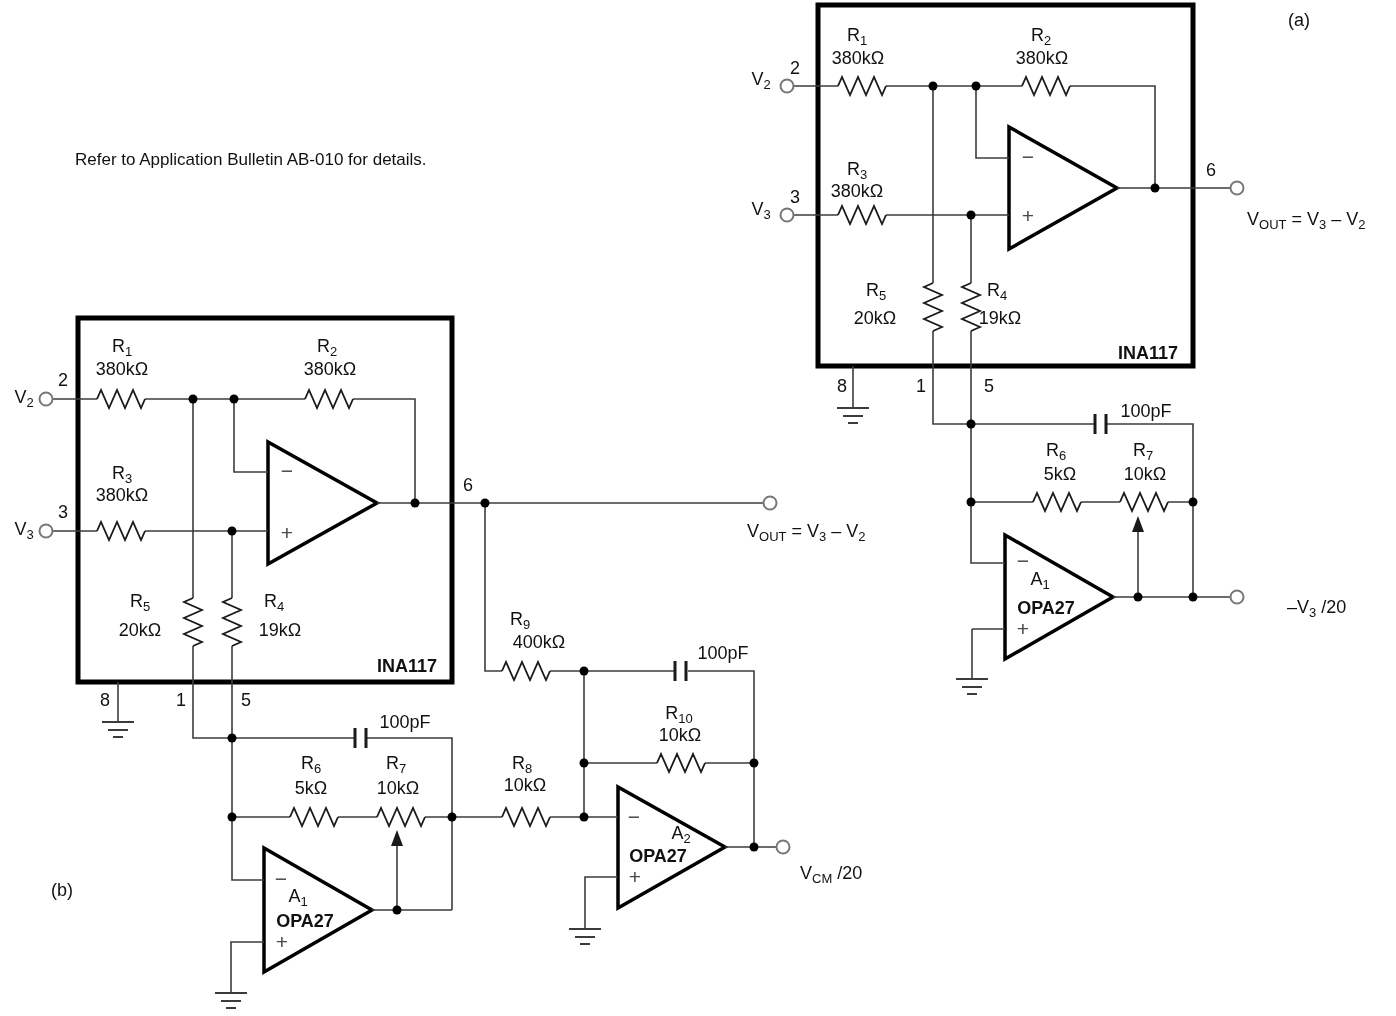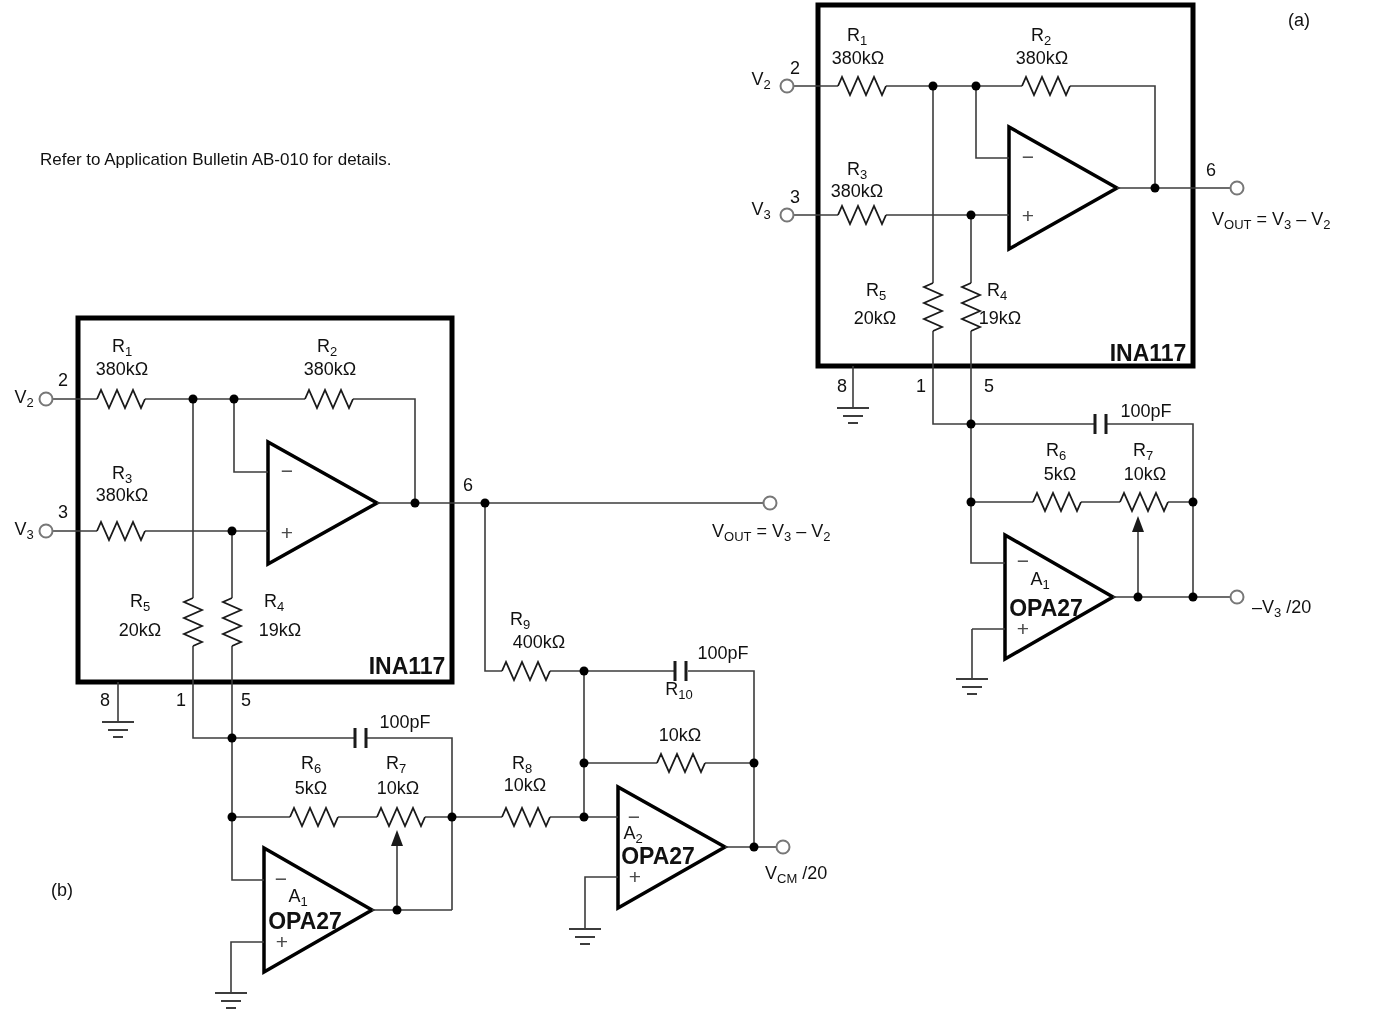--- a/index.html
+++ b/index.html
@@ -1,22 +1,22 @@
 <!DOCTYPE html>
 <html><head>
 <meta charset="utf-8">
 <style>
   html,body{margin:0;padding:0;background:#fff;}
   .stage{position:relative;width:1396px;height:1016px;background:#fff;
          font-family:"Liberation Sans",sans-serif;color:#111;overflow:hidden;}
   .stage svg{position:absolute;left:0;top:0;}
   .lb{position:absolute;transform:translate(-50%,-50%);font-size:18px;line-height:1;
       white-space:nowrap;color:#111;}
-  .ll{transform:translate(0,-50%);}
-  .bold{font-weight:bold;font-size:23px;}
+  .ll{transform:translate(0,-50%);margin-left:35px;}
+  .bold{font-weight:bold;font-size:18px;}
   .op{font-size:21px;color:#4a4a4a;}
   .sb{font-size:13px;vertical-align:-4px;}
   .note{font-size:17px;}
 </style>
 </head>
 <body>
 
 <div class="stage">
 
 <svg width="1396" height="1016" viewBox="0 0 1396 1016">
@@ -207,23 +207,23 @@
 <div class="lb" style="left:311px;top:788px">5kΩ</div>
 <div class="lb" style="left:396px;top:764px"><span>R</span><span class="sb">7</span></div>
 <div class="lb" style="left:398px;top:788px">10kΩ</div>
 <div class="lb op" style="left:281px;top:878px">−</div>
 <div class="lb" style="left:298px;top:897px"><span>A</span><span class="sb">1</span></div>
 <div class="lb bold" style="left:305px;top:921px">OPA27</div>
 <div class="lb op" style="left:282px;top:941px">+</div>
 <div class="lb" style="left:520px;top:620px"><span>R</span><span class="sb">9</span></div>
 <div class="lb" style="left:539px;top:642px">400kΩ</div>
 <div class="lb" style="left:723px;top:653px">100pF</div>
-<div class="lb" style="left:679px;top:690px"><span>R</span><span class="sb">10</span></div>
+<div class="lb" style="left:679px;top:714px"><span>R</span><span class="sb">10</span></div>
 <div class="lb" style="left:680px;top:735px">10kΩ</div>
 <div class="lb" style="left:522px;top:764px"><span>R</span><span class="sb">8</span></div>
 <div class="lb" style="left:525px;top:785px">10kΩ</div>
 <div class="lb op" style="left:634px;top:816px">−</div>
-<div class="lb" style="left:633px;top:834px"><span>A</span><span class="sb">2</span></div>
+<div class="lb" style="left:681px;top:834px"><span>A</span><span class="sb">2</span></div>
 <div class="lb bold" style="left:658px;top:856px">OPA27</div>
 <div class="lb op" style="left:635px;top:876px">+</div>
 <div class="lb ll" style="left:765px;top:874px"><span>V</span><span class="sb">CM</span><span> /20</span></div>
 
 </div>
 
 </body></html>

